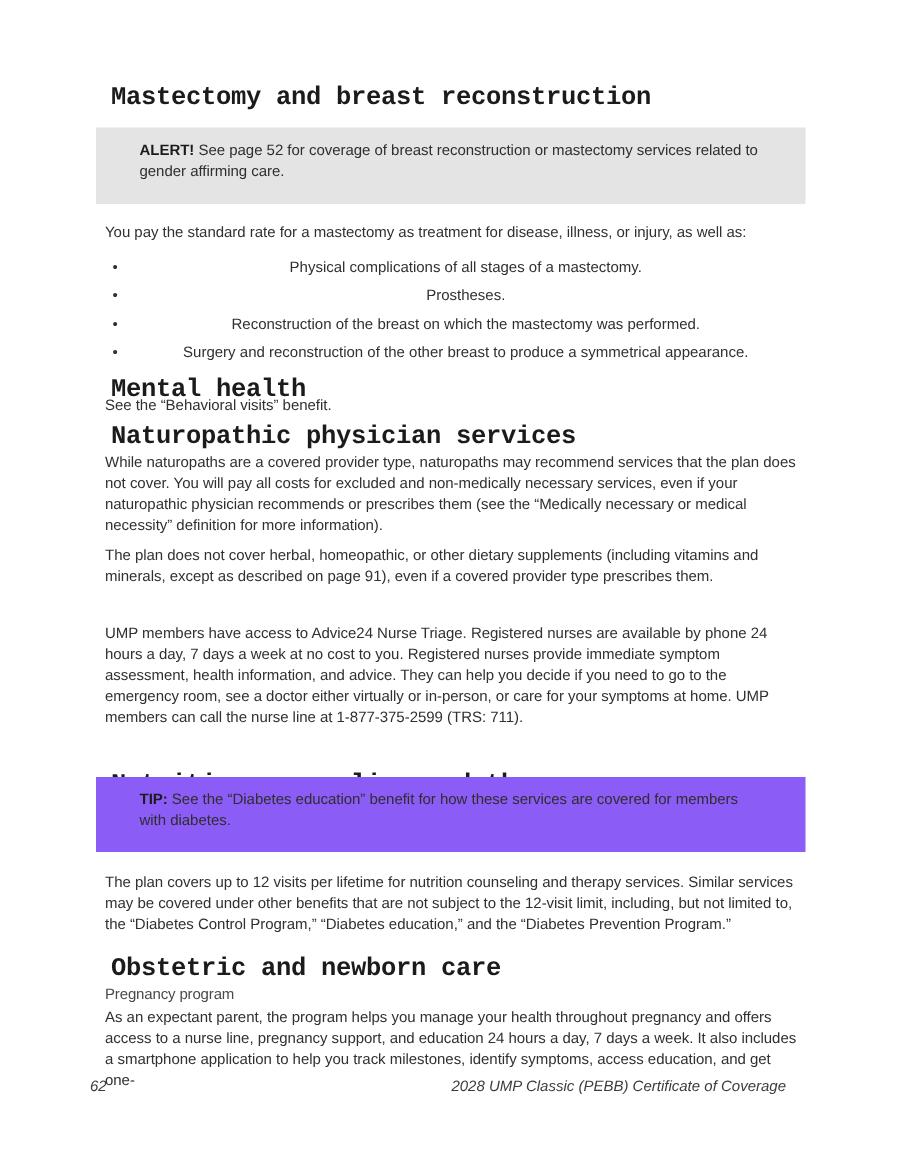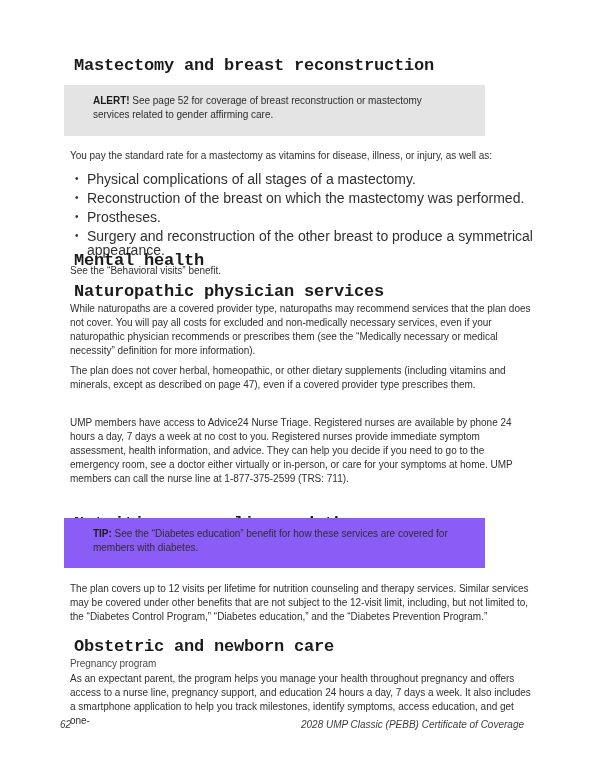--- a/index.html
+++ b/index.html
@@ -16,31 +16,31 @@
   }
   .subhead{
     margin:0;font-weight:400;color:#4a4a4a;
     font-size:10px;line-height:18px;letter-spacing:-0.1px;
   }
   p.body{
     margin:0;font-size:10px;line-height:14px;color:#303030;
     letter-spacing:-0.02px;
   }
   .notebox{
-    position:absolute;left:64px;width:421px;box-sizing:border-box;
+    position:absolute;left:64px;width:473px;box-sizing:border-box;
     padding:9px 30px 0 29px;background:#e4e4e4;
   }
   .notebox p.body{color:#2e2e2e;}
   .notebox strong{color:#1b1b1b;}
   ul.bullets{
     margin:0;padding:0;list-style:none;
   }
   ul.bullets li{
     position:relative;padding-left:17px;margin:0 0 5px 0;
-    font-size:14px;line-height:14px;color:#303030;
+    font-size:10px;line-height:14px;color:#303030;text-align:center;
   }
   ul.bullets li::before{
     content:"\2022";position:absolute;left:5px;top:0;
     font-size:10px;color:#303030;
   }
   .footer{
     position:absolute;left:60px;width:464px;top:719px;
     display:flex;justify-content:space-between;align-items:flex-end;
     font-size:10px;font-style:italic;color:#3c3c3c;
   }
@@ -49,38 +49,38 @@
 <body>
 
 <div class="page">
 
   <h1 class="abs" style="top:52px">Mastectomy and breast reconstruction</h1>
 
   <div class="notebox" style="top: 85px; height: 51px; background: rgb(228, 228, 228);">
     <p class="body"><strong>ALERT!</strong> <span>See page 52 for coverage of breast reconstruction or mastectomy services related to gender affirming care.</span></p>
   </div>
 
-  <p class="body abs" style="top:149px">You pay the standard rate for a mastectomy as vitamins for disease, illness, or injury, as well as:</p>
+  <p class="body abs" style="top:149px">You pay the standard rate for a mastectomy as treatment for disease, illness, or injury, as well as:</p>
 
   <ul class="bullets abs" style="top:172px">
     <li>Physical complications of all stages of a mastectomy.</li>
+    <li>Prostheses.</li>
     <li>Reconstruction of the breast on which the mastectomy was performed.</li>
-    <li>Prostheses.</li>
     <li>Surgery and reconstruction of the other breast to produce a symmetrical appearance.</li>
   </ul>
 
   <h2 class="abs" style="top:247px">Mental health</h2>
 
   <p class="body abs" style="top:264px">See the “Behavioral visits” benefit.</p>
 
   <h2 class="abs" style="top:278px">Naturopathic physician services</h2>
 
   <p class="body abs" style="top:302px">While naturopaths are a covered provider type, naturopaths may recommend services that the plan does not cover. You will pay all costs for excluded and non-medically necessary services, even if your naturopathic physician recommends or prescribes them (see the “Medically necessary or medical necessity” definition for more information).</p>
 
-  <p class="body abs" style="top:364px">The plan does not cover herbal, homeopathic, or other dietary supplements (including vitamins and minerals, except as described on page 47), even if a covered provider type prescribes them.</p>
+  <p class="body abs" style="top:364px">The plan does not cover herbal, homeopathic, or other dietary supplements (including vitamins and minerals, except as described on page 91), even if a covered provider type prescribes them.</p>
 
 
   <p class="body abs" style="top:416px">UMP members have access to Advice24 Nurse Triage. Registered nurses are available by phone 24 hours a day, 7 days a week at no cost to you. Registered nurses provide immediate symptom assessment, health information, and advice. They can help you decide if you need to go to the emergency room, see a doctor either virtually or in-person, or care for your symptoms at home. UMP members can call the nurse line at 1-877-375-2599 (TRS: 711).</p>
 
   <h2 class="abs" style="top:510px">Nutrition counseling and therapy</h2>
 
   <div class="notebox" style="top: 518px; height: 50px; background: #8b5cf6;">
     <p class="body"><strong>TIP:</strong> <span>See the “Diabetes education” benefit for how these services are covered for members with diabetes.</span></p>
   </div>
 

